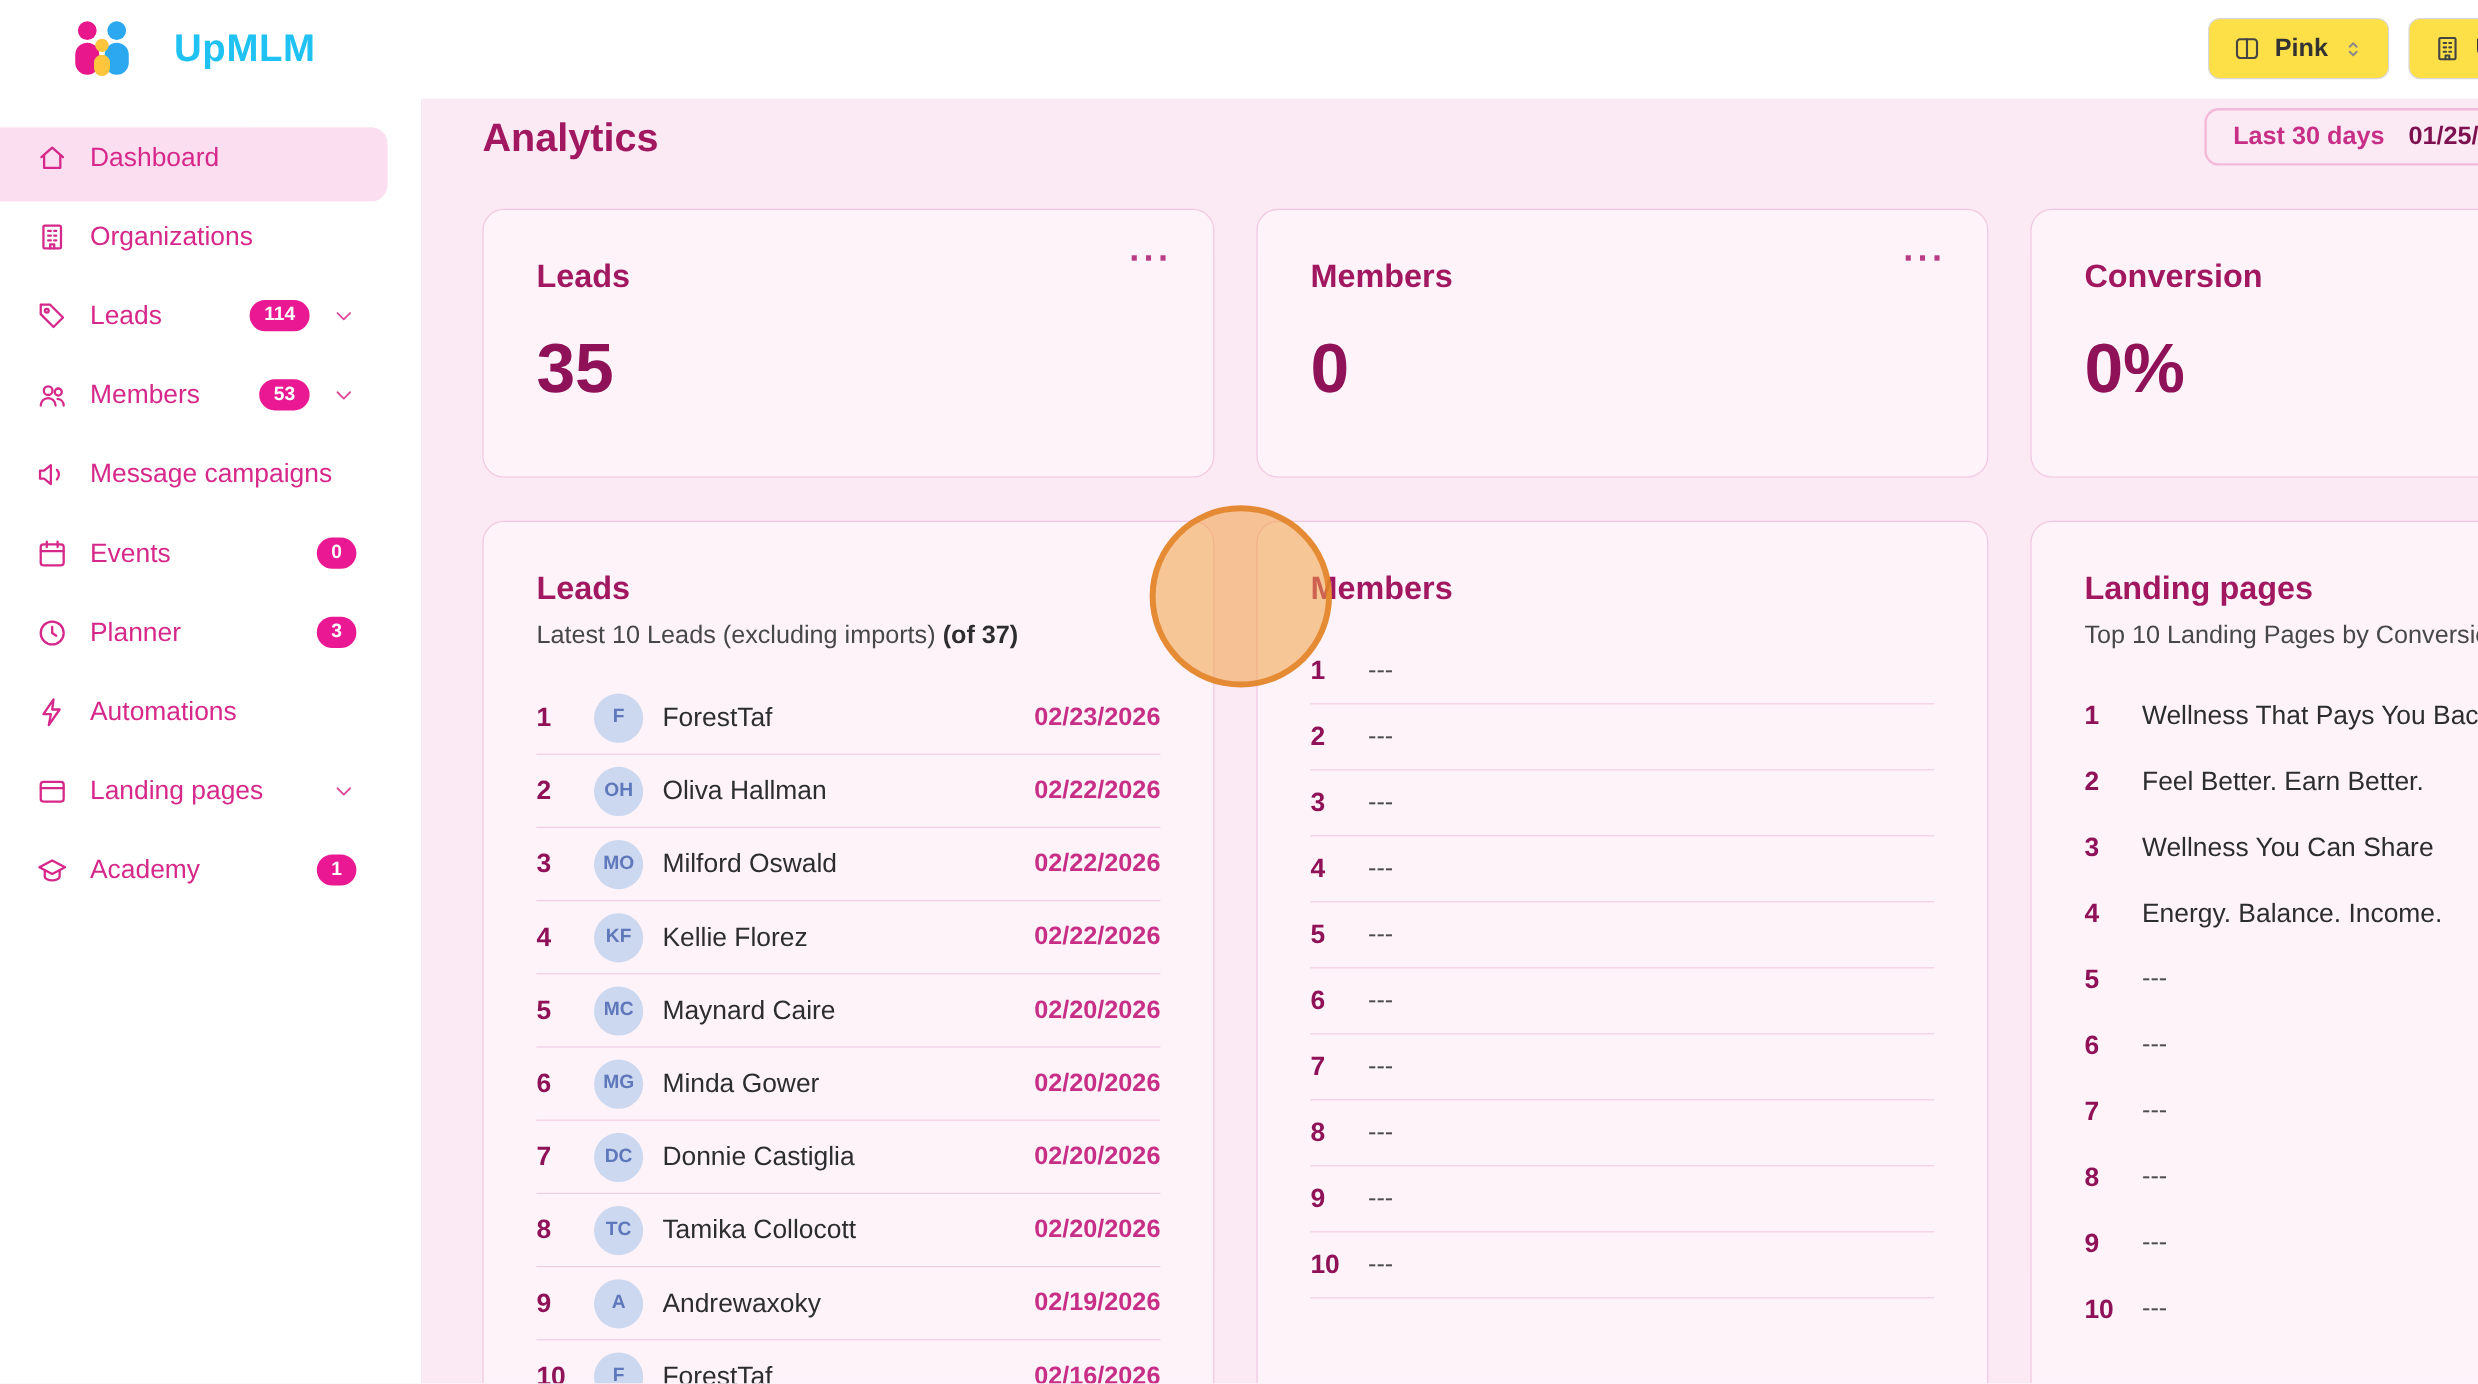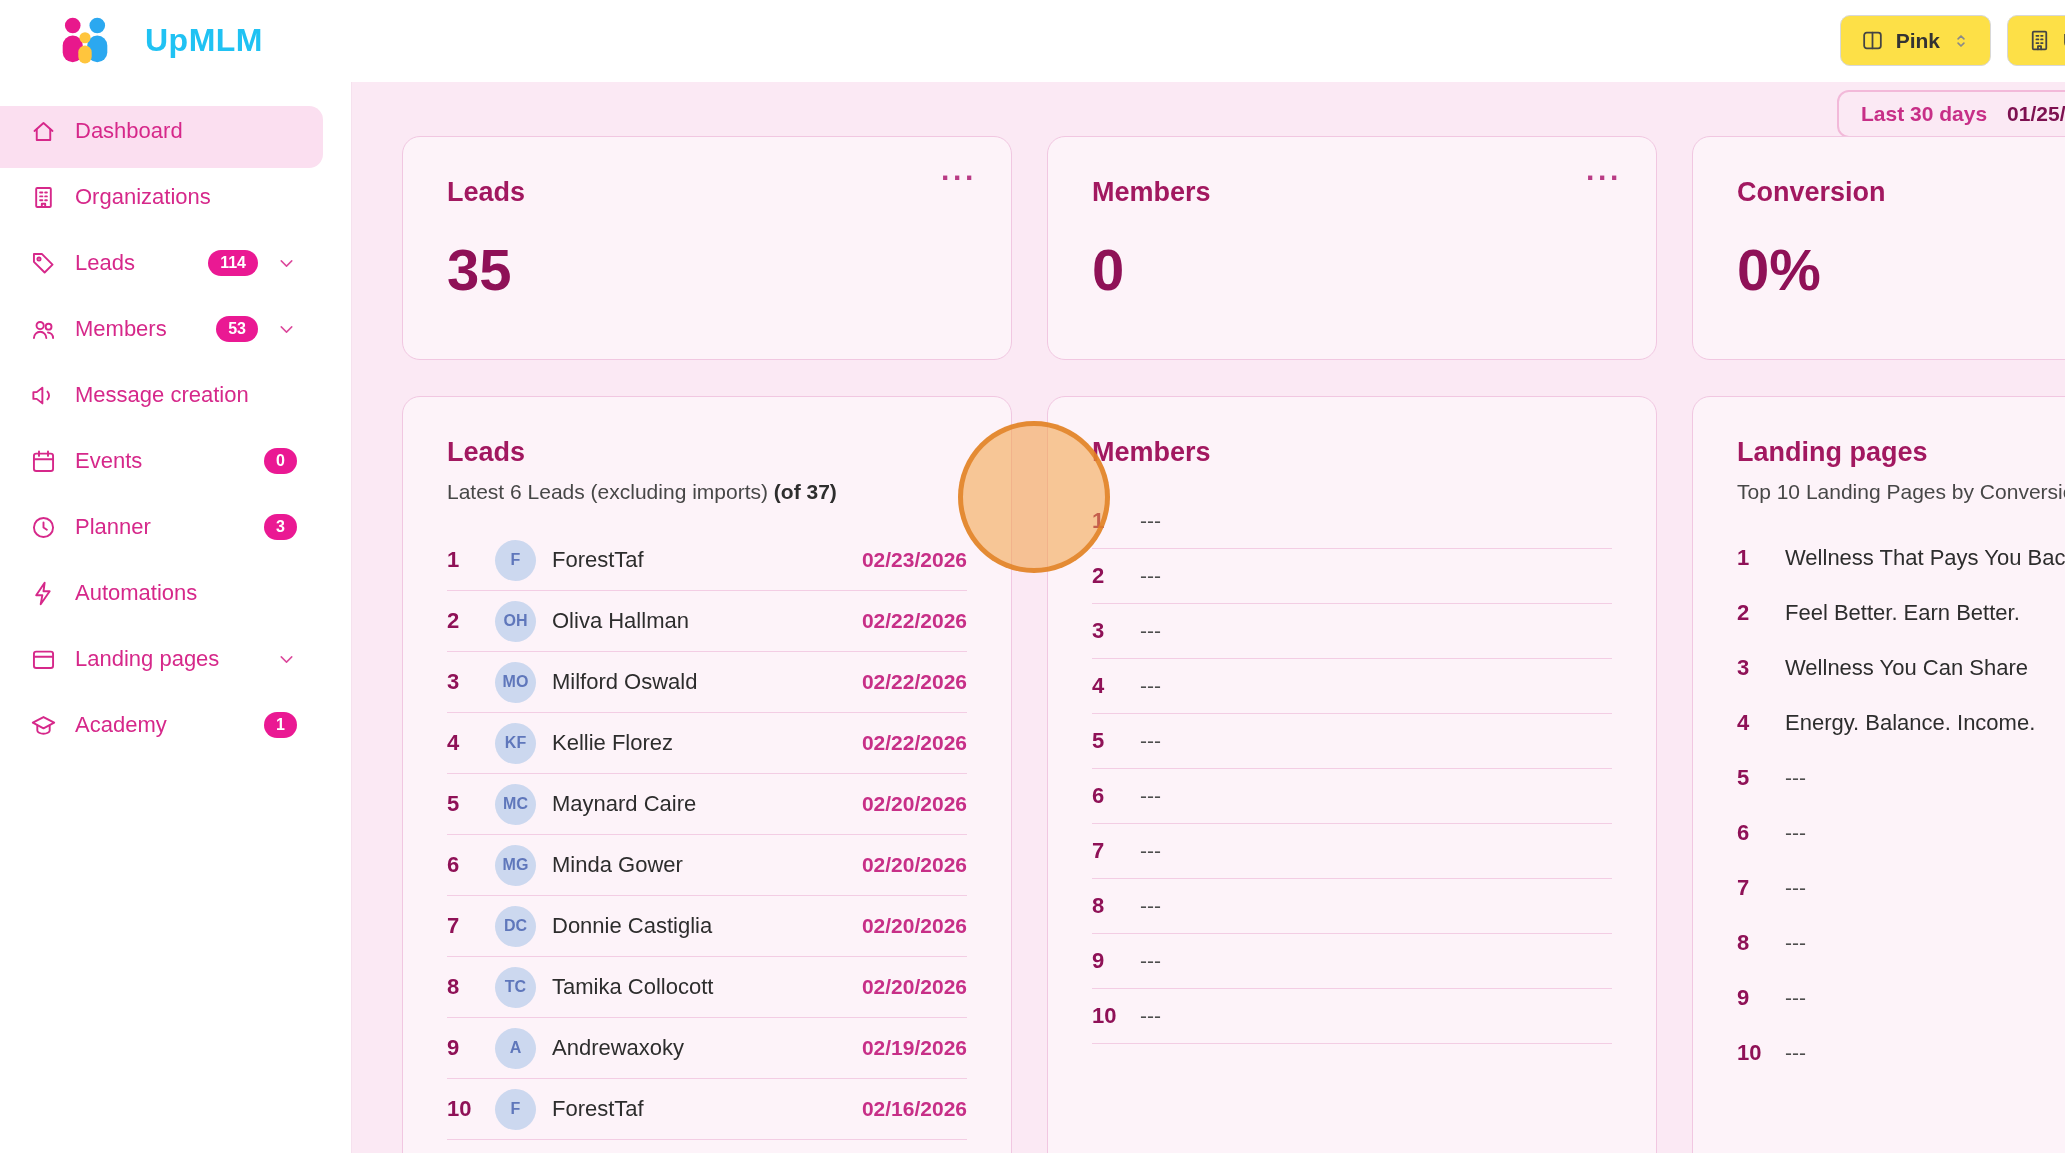--- a/index.html
+++ b/index.html
@@ -160,21 +160,21 @@
         <span class="badge">53</span>
         <svg class="chev" viewBox="0 0 24 24" fill="none" stroke="currentColor" stroke-width="1.7" stroke-linecap="round" stroke-linejoin="round">
           <path d="M6 9l6 6 6-6"></path>
         </svg>
       </div>
       <div class="side-item">
         <svg class="icon" viewBox="0 0 24 24" fill="none" stroke="currentColor" stroke-width="1.7" stroke-linecap="round" stroke-linejoin="round">
           <path d="M11 5 6 9H3v6h3l5 4z"></path>
           <path d="M15.5 8.5a5 5 0 0 1 0 7"></path>
         </svg>
-        <span class="side-label">Message creation</span>
+        <span class="side-label">Message campaigns</span>
       </div>
       <div class="side-item">
         <svg class="icon" viewBox="0 0 24 24" fill="none" stroke="currentColor" stroke-width="1.7" stroke-linecap="round" stroke-linejoin="round">
           <rect x="3.5" y="5" width="17" height="15.5" rx="2"></rect>
           <path d="M8 3v4M16 3v4M3.5 10h17"></path>
         </svg>
         <span class="side-label">Events</span>
         <span class="badge">0</span>
       </div>
       <div class="side-item">
@@ -206,20 +206,21 @@
           <path d="M12 4.5 2.5 9.5 12 14.5l9.5-5L12 4.5z"></path>
           <path d="M6.5 12v4.5c0 1.4 2.5 2.8 5.5 2.8s5.5-1.4 5.5-2.8V12"></path>
         </svg>
         <span class="side-label">Academy</span>
         <span class="badge">1</span>
       </div>
     </nav>
 </aside>
 
 <main class="main">
+  <h1 class="page-title">Analytics</h1>
 
   <div class="date-chip">
     <span class="range-label">Last 30 days</span>
     <span class="date-text">01/25/20</span>
   </div>
 
   <div class="stats-row">
       <section class="card">
         <div class="card-title">Leads</div>
         <button class="card-menu">···</button>
@@ -232,21 +233,21 @@
       </section>
       <section class="card">
         <div class="card-title">Conversion</div>
         <div class="card-value">0%</div>
       </section>
     </div>
 
   <div class="panels-row">
     <section class="panel">
       <h2 class="panel-title">Leads</h2>
-      <p class="panel-sub"><span>Latest 6 Leads (excluding imports)</span> <b>(of 37)</b></p>
+      <p class="panel-sub"><span>Latest 10 Leads (excluding imports)</span> <b>(of 37)</b></p>
       <div class="rows">
           <div class="lead-row">
             <span class="row-num">1</span>
             <span class="avatar">F</span>
             <span class="lead-name">ForestTaf</span>
             <span class="lead-date">02/23/2026</span>
           </div>
           <div class="lead-row">
             <span class="row-num">2</span>
             <span class="avatar">OH</span>

